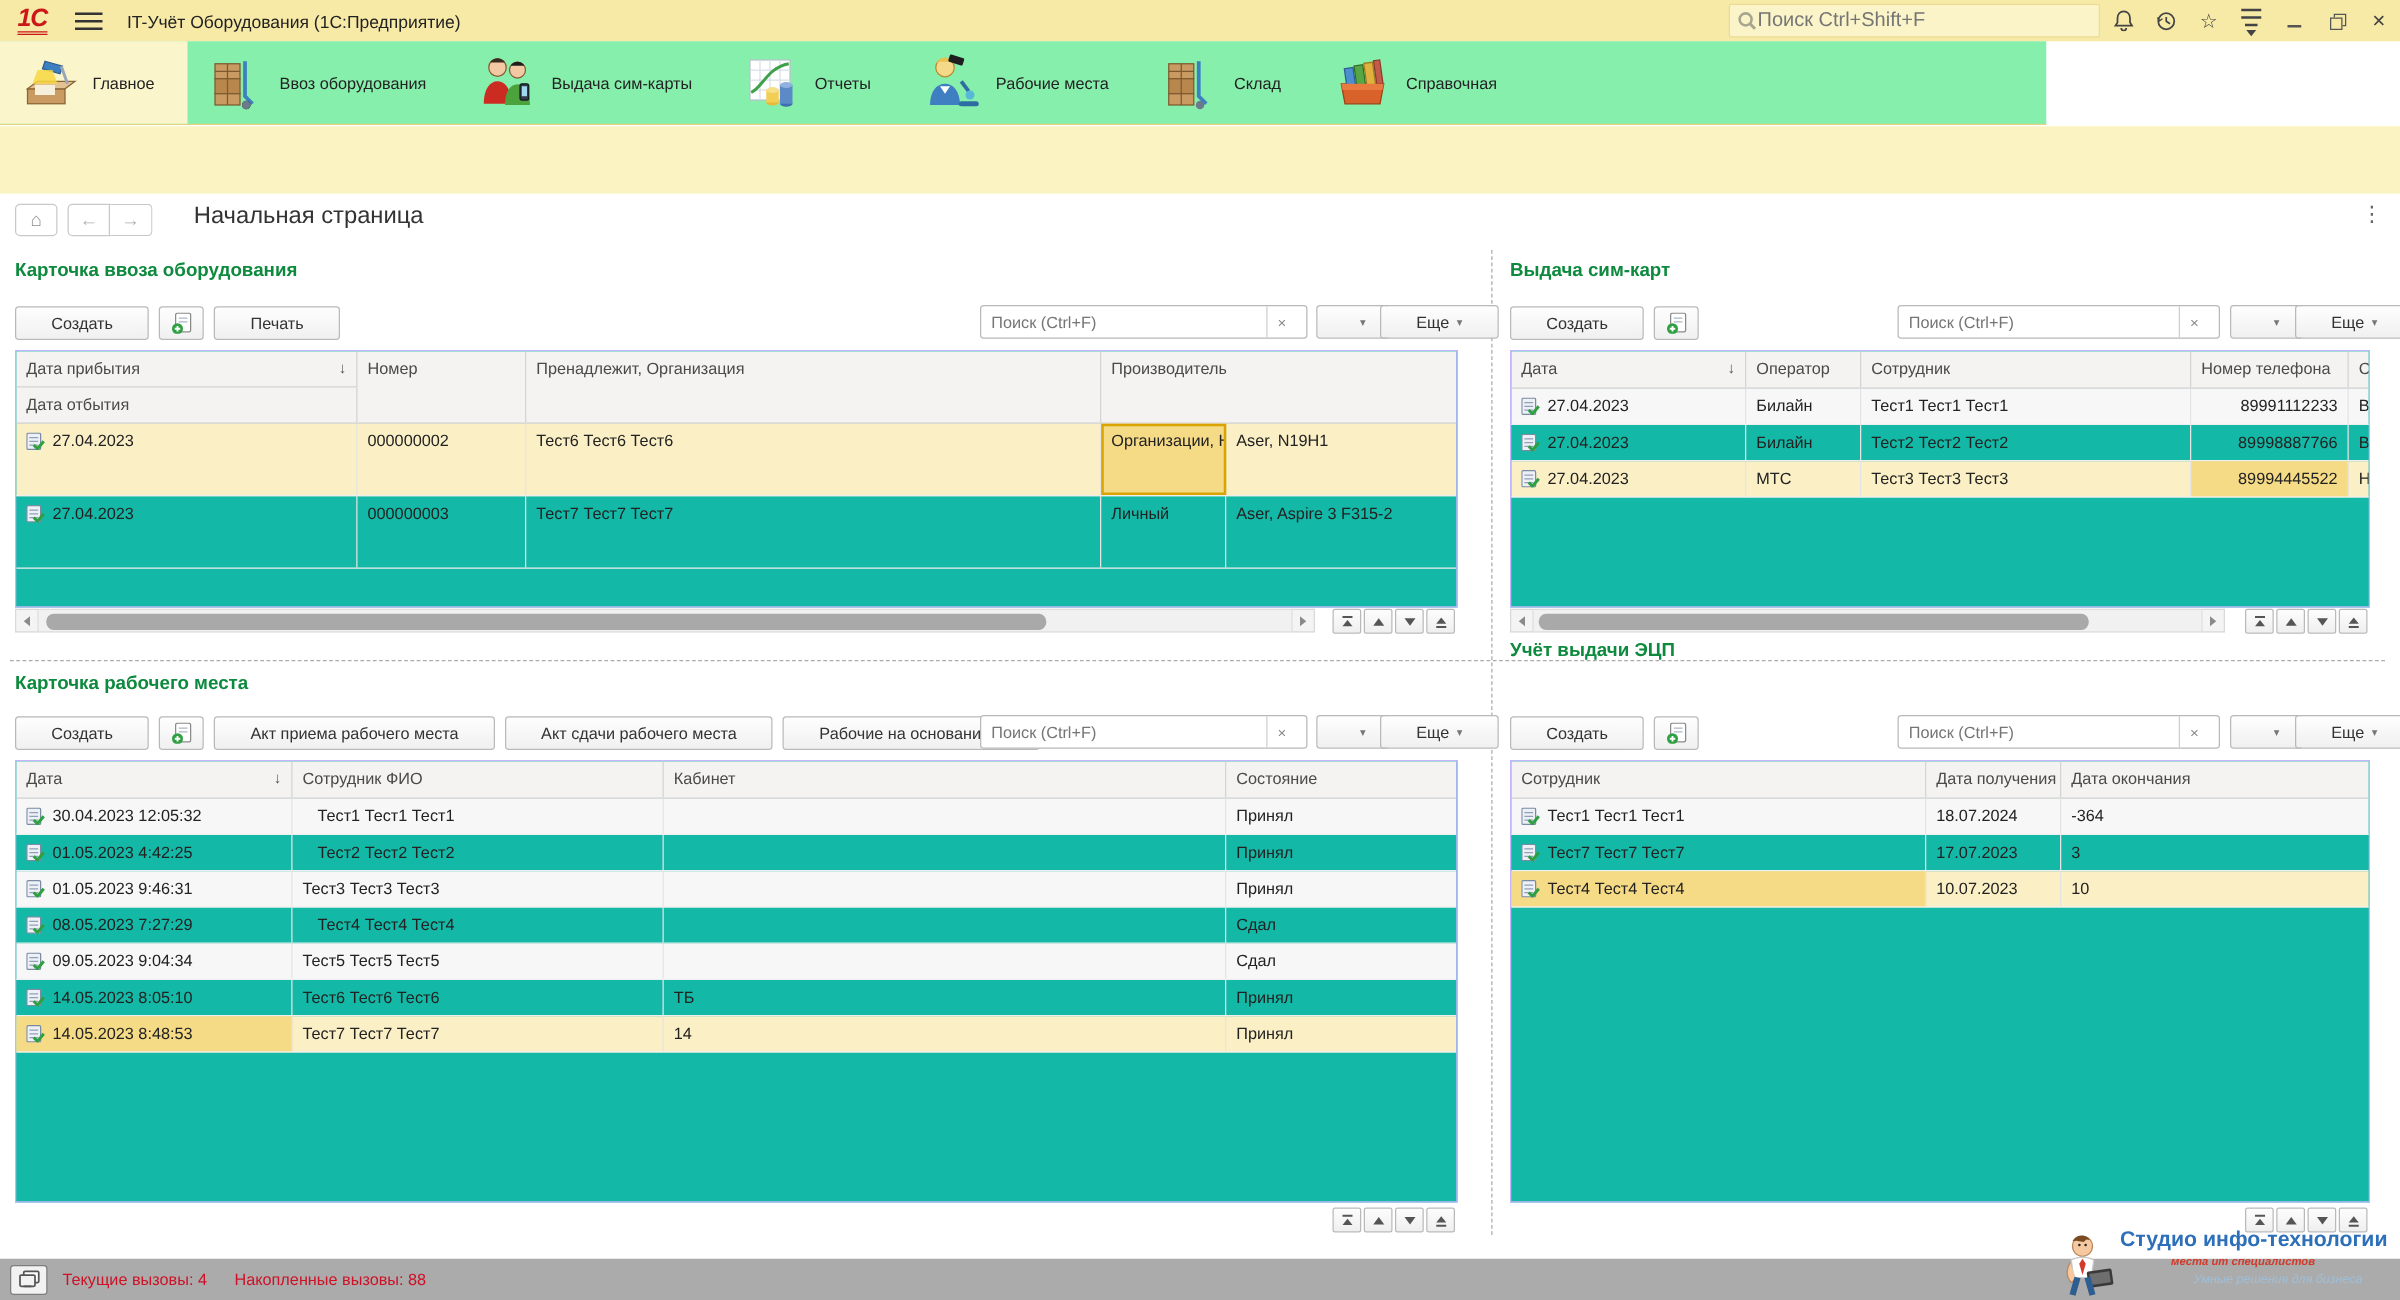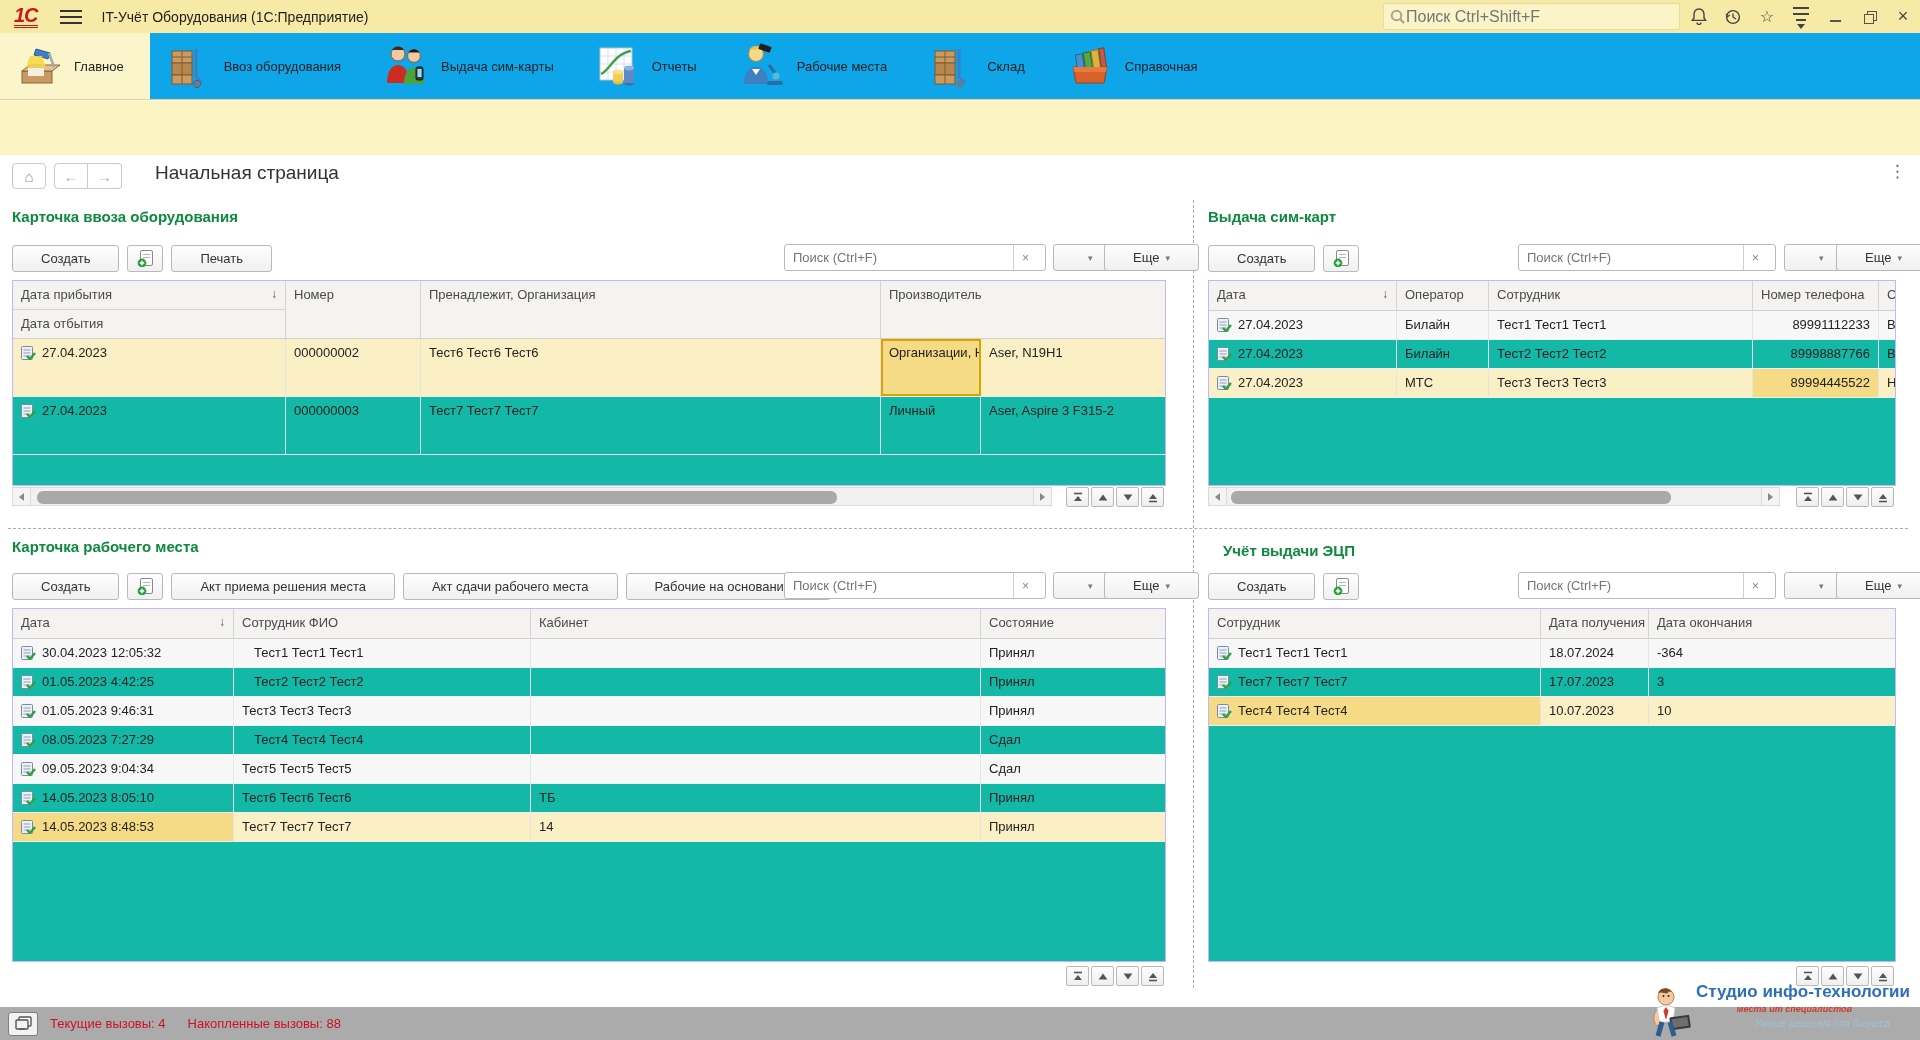--- a/index.html
+++ b/index.html
@@ -27,22 +27,22 @@
   .winline { width:11px; height:2px; background:#555; display:block; margin-top:8px; }
   .winrestore { position:relative; width:11px; height:11px; display:block; }
   .winrestore:before { content:""; position:absolute; left:3px; top:0; width:8px; height:8px; border:1.5px solid #555; }
   .winrestore:after { content:""; position:absolute; left:0; top:3px; width:8px; height:8px; border:1.5px solid #555; background:#F7E9A6; }
   .svgic { display:block; }
   .menu-lines { display:flex; flex-direction:column; align-items:center; }
   .menu-lines i { display:block; width:16px; height:2px; background:#444; margin:2px 0; }
   .menu-lines s { width:0; height:0; border-left:4px solid transparent; border-right:4px solid transparent; border-top:5px solid #444; margin-top:1px; }
 
   
-  .sections { position:absolute; left:0; top:33px; width:1920px; height:67px;
-    background:#0ea5e9; display:flex; align-items:stretch; border-bottom:1px solid #E3D37F; }
+  .sections { position:absolute; left:0; top:33px; width:1637px; height:67px;
+    background:#86efac; display:flex; align-items:stretch; border-bottom:1px solid #E3D37F; }
   .section { display:flex; align-items:center; gap:12px; padding:0 26px 0 16px; cursor:pointer; }
   .section.active { background:#FBF5CC; }
   .section .slabel { font-size:13px; color:#222; white-space:nowrap; }
   .substrip { position:absolute; left:0; top:101px; width:1920px; height:54px; background:#FBF3C2; }
 
   
   .navrow { position:absolute; left:0; top:155px; width:1920px; height:38px; background:#fff; }
   .navbtn { position:absolute; top:8px; height:26px; background:#fff; border:1px solid #C9C9C9;
     border-radius:4px; color:#9A9A9A; font-size:15px; display:flex; align-items:center;
     justify-content:center; cursor:pointer; }
@@ -530,21 +530,21 @@
   </div>
 
   <div class="ptitle" style="left:12px; top:538px;">Карточка рабочего места</div>
   <div class="toolbar" style="left:12px; top:572px;">
     <div class="btn">Создать</div>
     <div class="btn iconbtn">
       <svg width="17" height="17" viewBox="0 0 17 17">
           <use href="#doc-plus"></use>
         </svg>
       </div>
-    <div class="btn">Акт приема решения места</div>
+    <div class="btn">Акт приема рабочего места</div>
     <div class="btn">Акт сдачи рабочего места</div>
     <div class="btn">
       <span>Рабочие на основании</span>
         <span class="caret">▾</span>
       </div>
   </div>
   <div class="searchbox" style="position:absolute; left:784px; top:572px; width:262px;">
     <input style="width: 228px;" placeholder="Поиск (Ctrl+F)">
     <div class="clearbtn">×</div>
   </div>
@@ -664,21 +664,21 @@
           <use href="#nav-down"></use>
         </svg>
       </div>
     <div class="tnbtn">
         <svg width="12" height="11" viewBox="0 0 12 11">
           <use href="#nav-bottom"></use>
         </svg>
       </div>
   </div>
 
-  <div class="ptitle" style="left:1208px; top:542px;margin-left:15px;">Учёт выдачи ЭЦП</div>
+  <div class="ptitle" style="left:1208px; top:512px;">Учёт выдачи ЭЦП</div>
   <div class="toolbar" style="left:1208px; top:572px;">
     <div class="btn">Создать</div>
     <div class="btn iconbtn">
       <svg width="17" height="17" viewBox="0 0 17 17">
           <use href="#doc-plus"></use>
         </svg>
       </div>
   </div>
   <div class="searchbox" style="position:absolute; left:1518px; top:572px; width:258px;">
     <input style="width: 224px;" placeholder="Поиск (Ctrl+F)">

